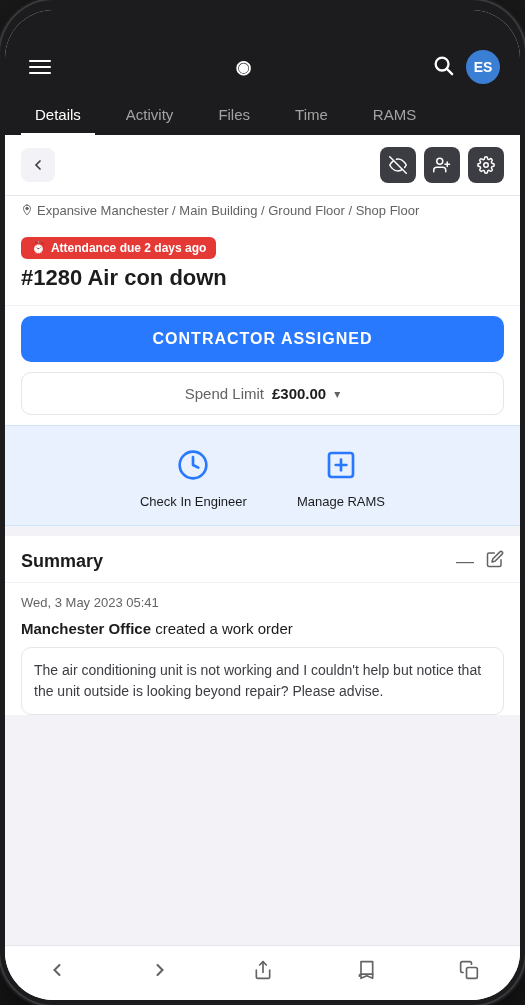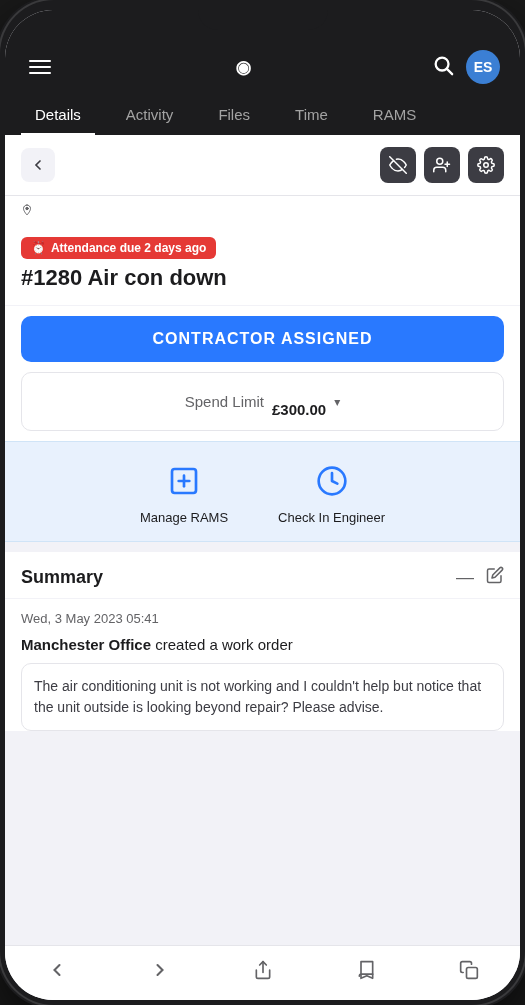--- a/index.html
+++ b/index.html
@@ -248,21 +248,20 @@
       gap: 8px;
       font-size: 15px;
       color: #1c1c1e;
       background: white;
     }
     .spend-limit .label {
       color: #636366;
     }
     .spend-limit .value {
       font-weight: 600;
-      margin-top: 16px;
     }
     .spend-limit .chevron {
       color: #636366;
       font-size: 12px;
     }
     
     .quick-actions {
       background: #e8f1fd;
       padding: 16px 20px;
       display: flex;
@@ -449,20 +448,21 @@
         </div>
       </div>
 
       <div class="location-bar">
         <span class="location-pin">
           <svg width="12" height="14" viewBox="0 0 24 28" fill="none" stroke="#636366" stroke-width="2" stroke-linecap="round">
             <path d="M12 2C8.13 2 5 5.13 5 9c0 5.25 7 13 7 13s7-7.75 7-13c0-3.87-3.13-7-7-7z"></path>
             <circle cx="12" cy="9" r="2.5" fill="#636366"></circle>
           </svg>
         </span>
+        <span class="location-text">Expansive Manchester / Main Building / Ground Floor / Shop Floor</span>
       </div>
 
       <div class="title-area">
         <div class="alert-badge">
           <span>⏰</span>
           <span>Attendance due 2 days ago</span>
         </div>
         <div class="work-title">
           <span class="work-id">#1280</span>
           <span> </span>
@@ -473,38 +473,38 @@
       <div class="status-section">
         <button class="status-btn">CONTRACTOR ASSIGNED</button>
         <div class="spend-limit">
           <span class="label">Spend Limit</span>
           <span class="value">£300.00</span>
           <span class="chevron">▾</span>
         </div>
       </div>
 
       <div class="quick-actions">
+        <button class="quick-action">
+          <div class="qa-icon">
+            <svg width="32" height="32" viewBox="0 0 24 24" fill="none" stroke="#2979ff" stroke-width="2" stroke-linecap="round" stroke-linejoin="round">
+              <circle cx="12" cy="12" r="10"></circle>
+              <polyline points="12 6 12 12 16 14"></polyline>
+            </svg>
+          </div>
+          <span class="qa-label">Check In Engineer</span>
+        </button>
         <button class="quick-action">
           <div class="qa-icon">
             <svg width="32" height="32" viewBox="0 0 24 24" fill="none" stroke="#2979ff" stroke-width="2" stroke-linecap="round" stroke-linejoin="round">
               <rect x="3" y="3" width="18" height="18" rx="2"></rect>
               <line x1="12" y1="8" x2="12" y2="16"></line>
               <line x1="8" y1="12" x2="16" y2="12"></line>
             </svg>
           </div>
           <span class="qa-label">Manage RAMS</span>
-        </button>
-        <button class="quick-action">
-          <div class="qa-icon">
-            <svg width="32" height="32" viewBox="0 0 24 24" fill="none" stroke="#2979ff" stroke-width="2" stroke-linecap="round" stroke-linejoin="round">
-              <circle cx="12" cy="12" r="10"></circle>
-              <polyline points="12 6 12 12 16 14"></polyline>
-            </svg>
-          </div>
-          <span class="qa-label">Check In Engineer</span>
         </button>
       </div>
 
       <div class="summary-section">
         <div class="summary-header">
           <span class="summary-title">Summary</span>
           <div style="display:flex; gap:12px; align-items:center;">
             <button class="summary-collapse">—</button>
             <button class="summary-edit">
               <svg width="18" height="18" viewBox="0 0 24 24" fill="none" stroke="#636366" stroke-width="2" stroke-linecap="round" stroke-linejoin="round">

